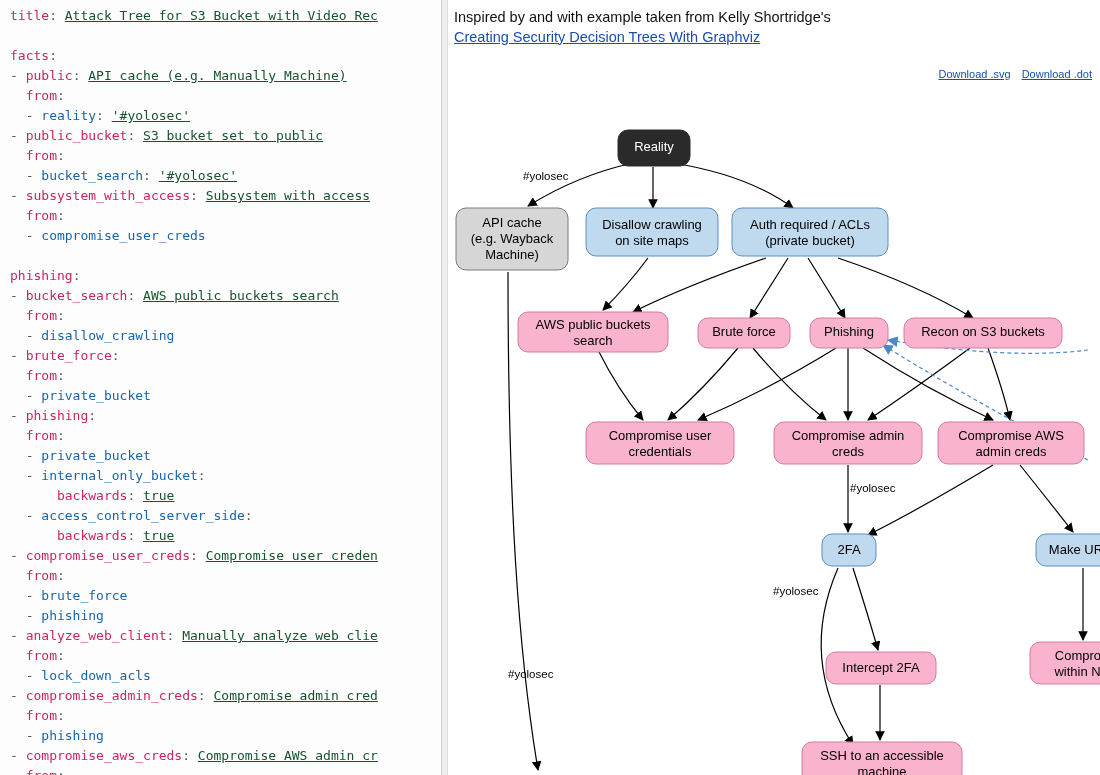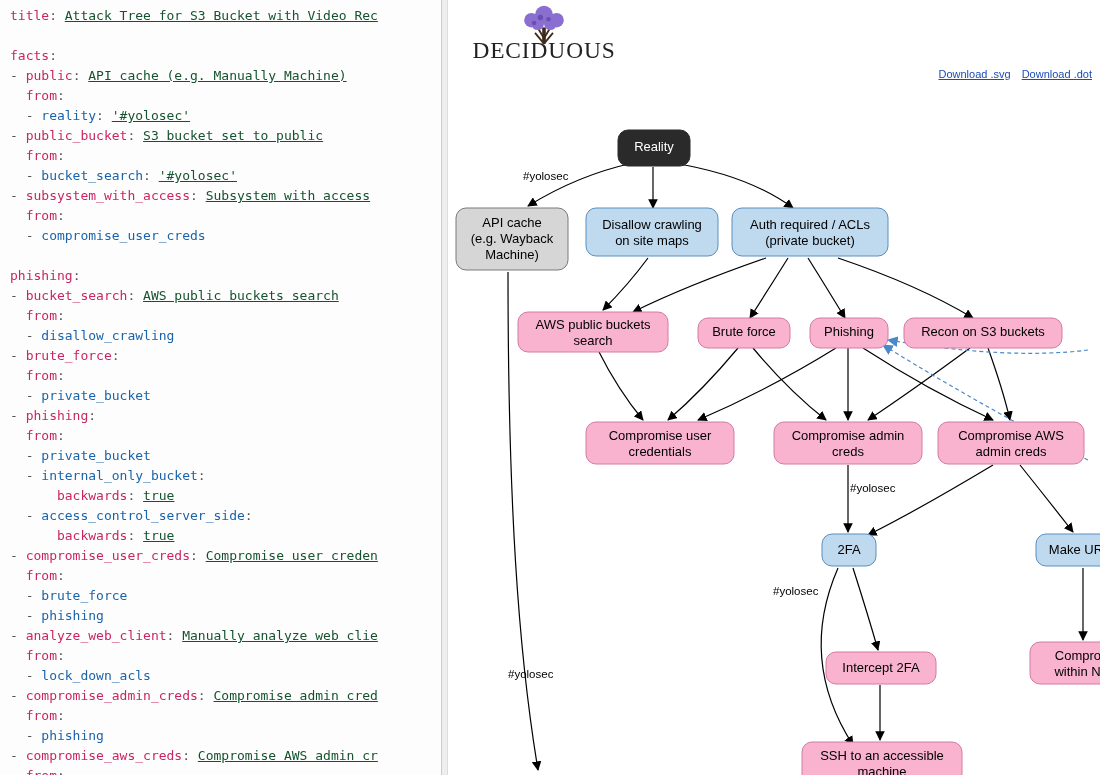--- a/index.html
+++ b/index.html
@@ -157,41 +157,23 @@
 <span class="d">- </span><span class="k">compromise_aws_creds</span><span class="p">:</span> <span class="v">Compromise AWS admin cr</span>
   <span class="k">from</span><span class="p">:</span>
 </div>
 </div>
 
 <div class="splitter"></div>
 
 <div class="graph-pane">
 
   <div class="header">
-    <div class="logo">
-      <svg viewBox="0 0 200 70">
-
-        <g transform="translate(100,4)">
-          <rect x="-2" y="22" width="4" height="18" fill="#3d2a18"></rect>
-          <path d="M0 40 L-10 28 M0 40 L10 28 M0 34 L-6 24 M0 34 L6 24" stroke="#3d2a18" stroke-width="2" fill="none"></path>
-          <g fill="#8a6fd1">
-            <circle cx="-14" cy="14" r="8"></circle>
-              <circle cx="0" cy="8" r="10"></circle>
-              <circle cx="14" cy="14" r="8"></circle>
-            <circle cx="-7" cy="18" r="7"></circle>
-              <circle cx="7" cy="18" r="7"></circle>
-          </g>
-          <g fill="#6a4fb1">
-            <circle cx="-4" cy="11" r="3"></circle>
-              <circle cx="5" cy="13" r="2.5"></circle>
-              <circle cx="-11" cy="17" r="2.5"></circle>
-          </g>
-        </g>
-        <text x="100" y="60" text-anchor="middle" font-family="Georgia, 'Times New Roman', serif" font-size="26" fill="#222" letter-spacing="1">DECIDUOUS</text>
-      </svg>
+    <div class="credit">
+      <span>Inspired by and with example taken from Kelly Shortridge's</span><br>
+      <a href="#">Creating Security Decision Trees With Graphviz</a>
     </div>
   </div>
 
   <div class="downloads">
     <a href="#">Download .svg</a>
     <a href="#">Download .dot</a>
   </div>
 
 
   <div class="graph">

